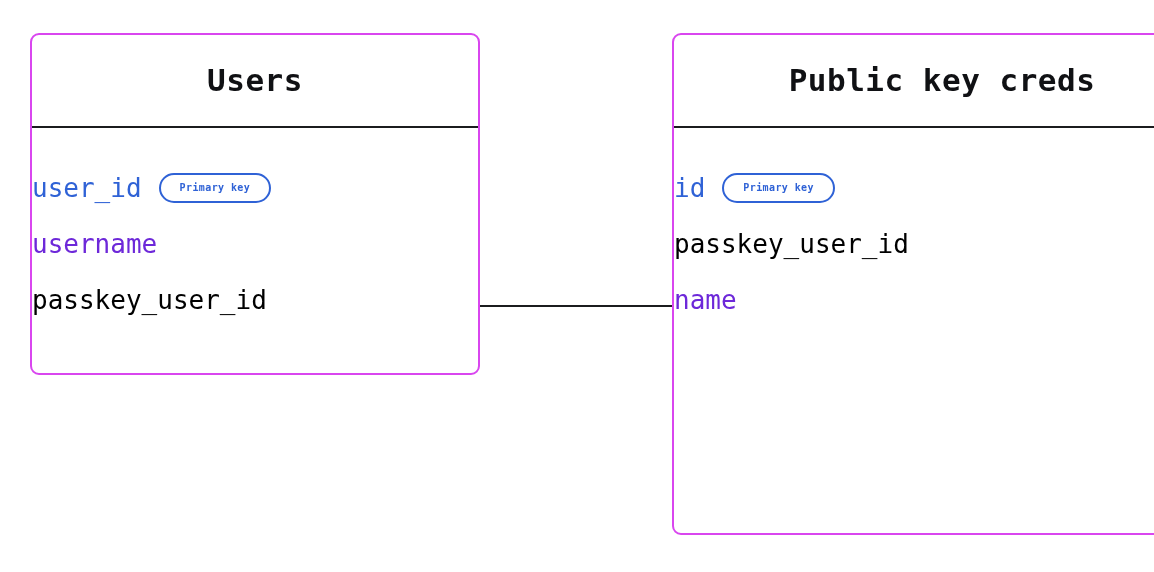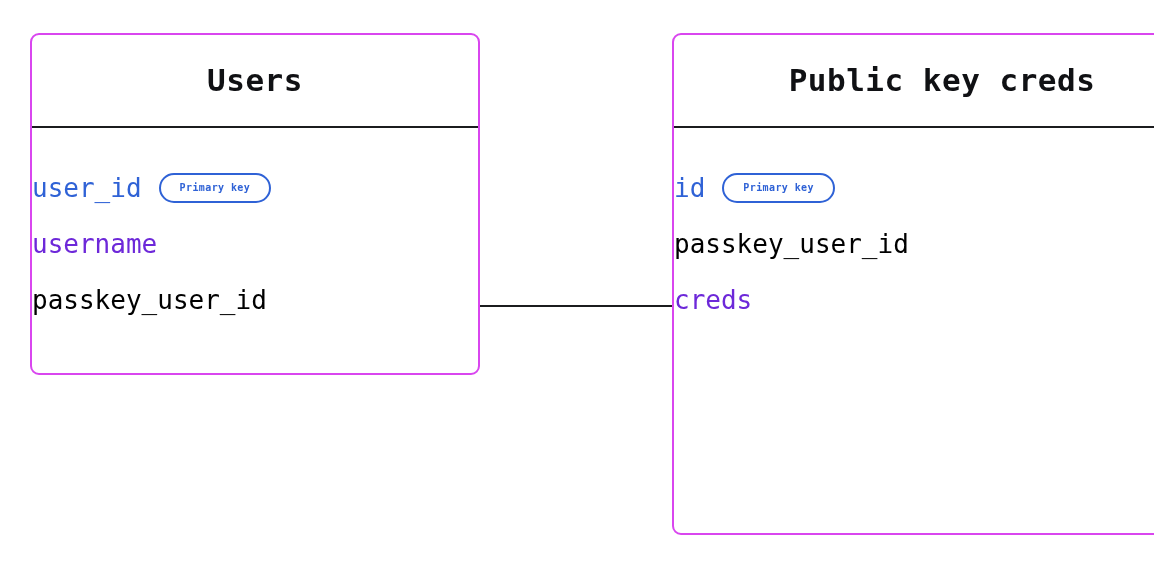--- a/index.html
+++ b/index.html
@@ -170,20 +170,20 @@
         </span>
       </div>
 
 
       <div class="field-row">
         <span class="field-name is-link">passkey_user_id</span>
       </div>
 
 
       <div class="field-row">
-        <span class="field-name">creds</span>
+        <span class="field-name">name</span>
       </div>
 
 
     </div>
   </div>
 
 </div>
 
 </body></html>

